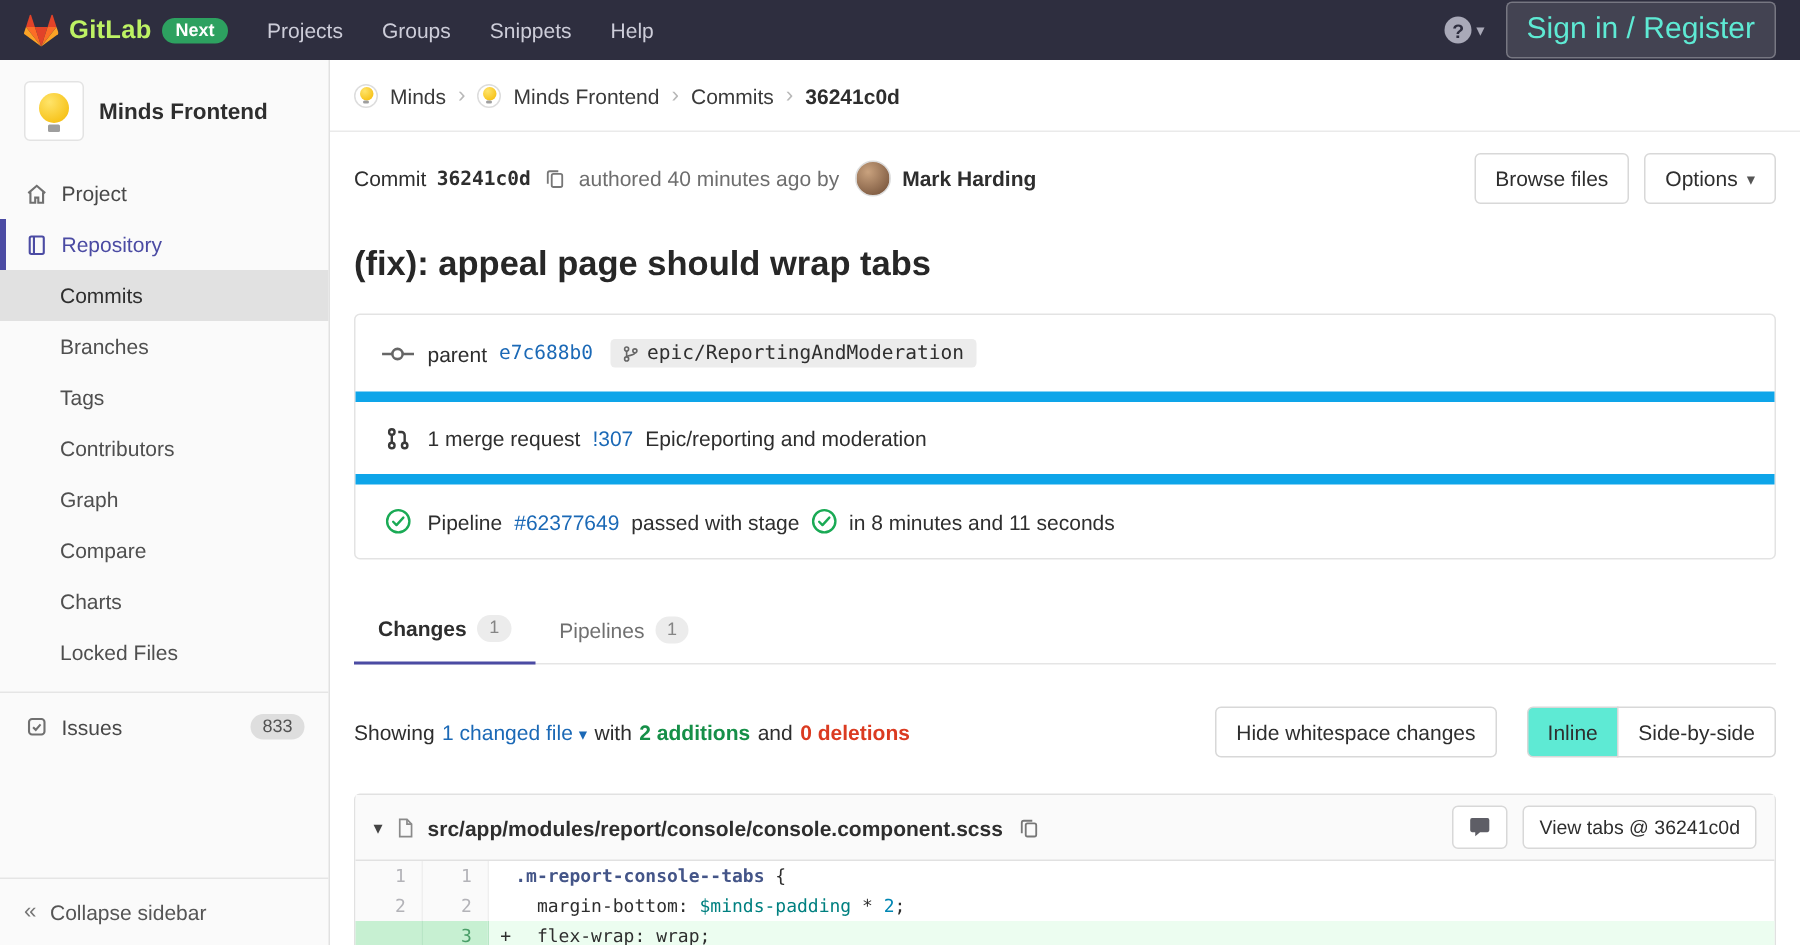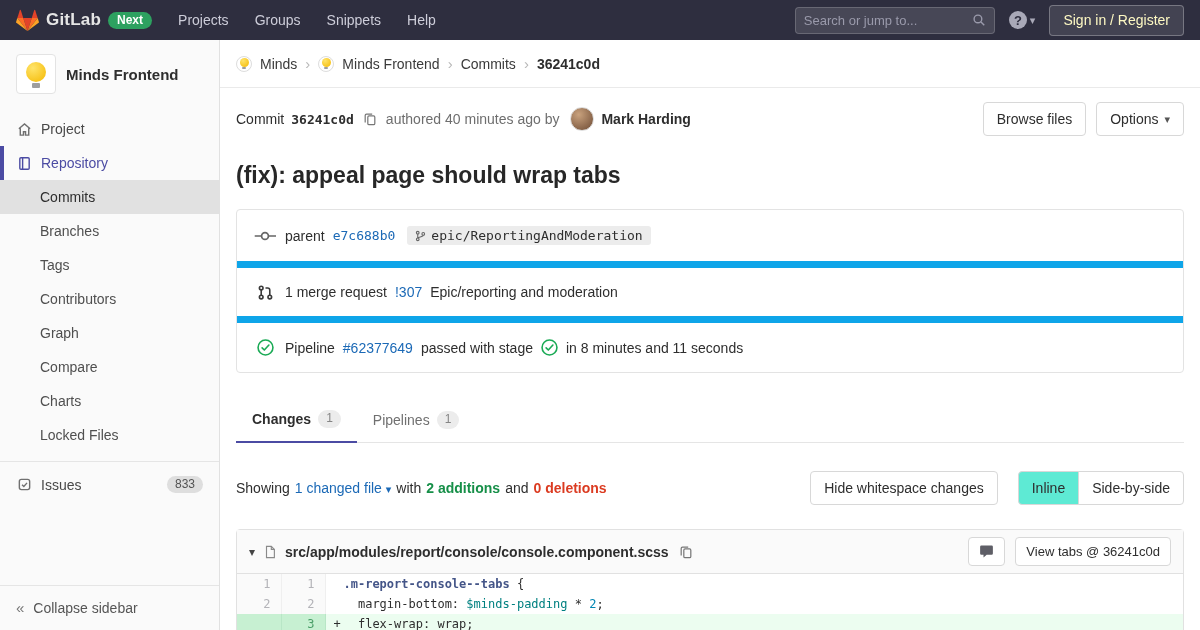--- a/index.html
+++ b/index.html
@@ -17,21 +17,21 @@
 
   
   .navbar {
     height: 40px; flex: 0 0 40px;
     background: #2e2e3f;
     display: flex; align-items: center;
     padding: 0 16px;
   }
   .nav-left { display: flex; align-items: center; }
   .logo { display: flex; align-items: center; gap: 7px; }
-  .brand { color: #e5e5e5; font-weight: 700; font-size: 17px; letter-spacing: .2px; }
+  .brand { color: #bef264; font-weight: 700; font-size: 17px; letter-spacing: .2px; }
   .next-badge {
     background: #2da160; color: #fff; font-size: 12px; font-weight: 700;
     border-radius: 10px; padding: 1px 9px 2px; line-height: 14px;
   }
   .nav-menu { display: flex; align-items: center; margin-left: 26px; gap: 26px; }
   .nav-menu a { color: #cdcdd9; font-size: 14px; }
   .nav-right { margin-left: auto; display: flex; align-items: center; gap: 14px; }
   .search-box {
     width: 200px; height: 27px; border-radius: 4px;
     background: rgba(255,255,255,.12); border: 1px solid rgba(255,255,255,.18);
@@ -44,21 +44,21 @@
   .search-box input::placeholder { color: #9a9aab; }
   .help-dd { display: flex; align-items: center; gap: 3px; cursor: pointer; }
   .help-q {
     width: 18px; height: 18px; border-radius: 50%; background: #a9a9b8;
     color: #2e2e3f; font-size: 13px; font-weight: 700;
     display: flex; align-items: center; justify-content: center;
   }
   .help-caret { color: #a9a9b8; font-size: 11px; }
   .signin-btn {
     background: rgba(255,255,255,.10); border: 1px solid rgba(255,255,255,.28);
-    color: #fef9c3; font-size: 14px; border-radius: 4px; padding: 6px 13px 7px;
+    color: #5eead4; font-size: 20px; border-radius: 4px; padding: 6px 13px 7px;
   }
 
   
   .app-body { flex: 1; display: flex; min-height: 0; }
 
   
   .sidebar {
     width: 220px; flex: 0 0 220px; background: #fafafa;
     border-right: 1px solid #e1e1e1;
     display: flex; flex-direction: column;
@@ -218,27 +218,20 @@
       <span class="next-badge">Next</span>
     </a>
     <nav class="nav-menu">
       <a>Projects</a>
       <a>Groups</a>
       <a>Snippets</a>
       <a>Help</a>
     </nav>
   </div>
   <div class="nav-right">
-    <div class="search-box">
-      <input type="text" placeholder="Search or jump to..." style="">
-      <svg width="14" height="14" viewBox="0 0 16 16" fill="none" stroke="#9a9aab" stroke-width="1.6">
-        <circle cx="6.8" cy="6.8" r="4.4"></circle>
-          <path d="M10.3 10.3 14 14"></path>
-      </svg>
-    </div>
     <div class="help-dd">
       <span class="help-q">?</span>
       <span class="help-caret">▾</span>
     </div>
     <button class="signin-btn">Sign in / Register</button>
   </div>
 </header>
 
 <div class="app-body">
 

